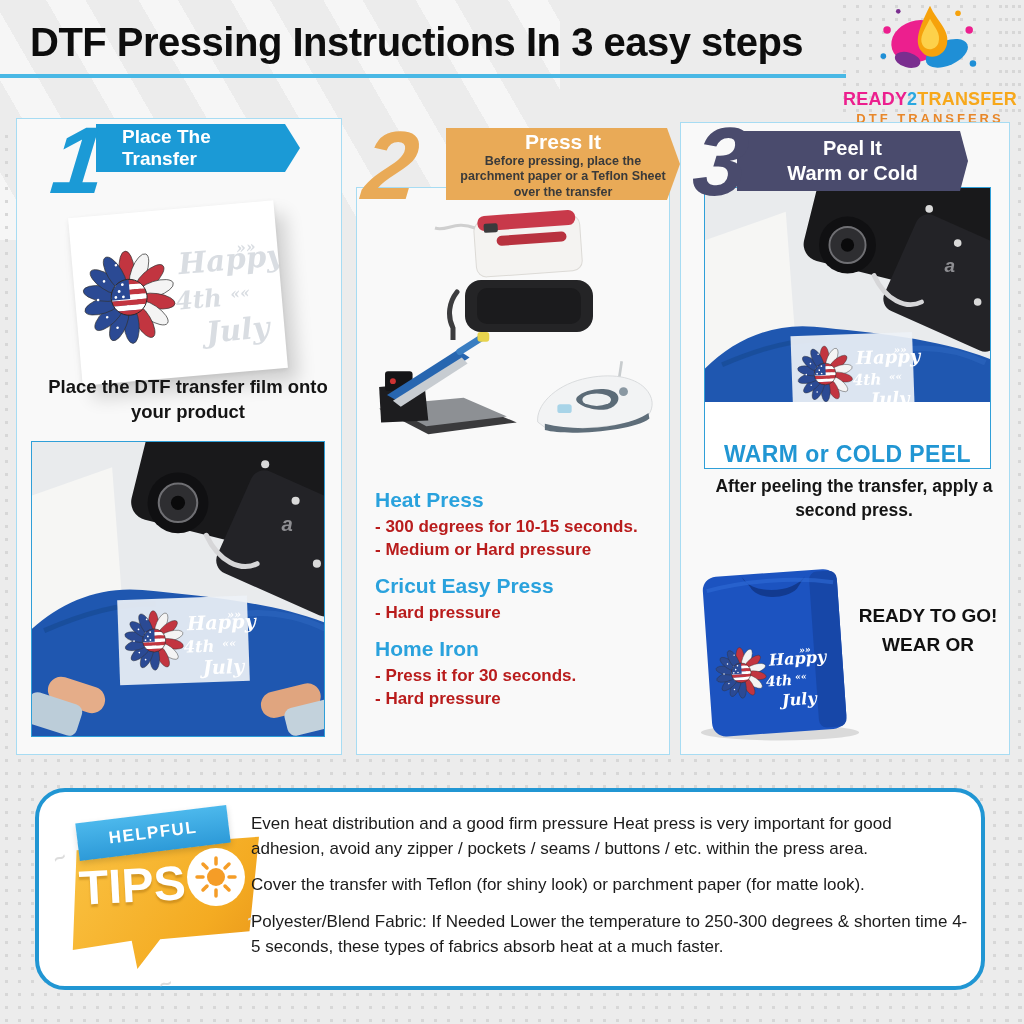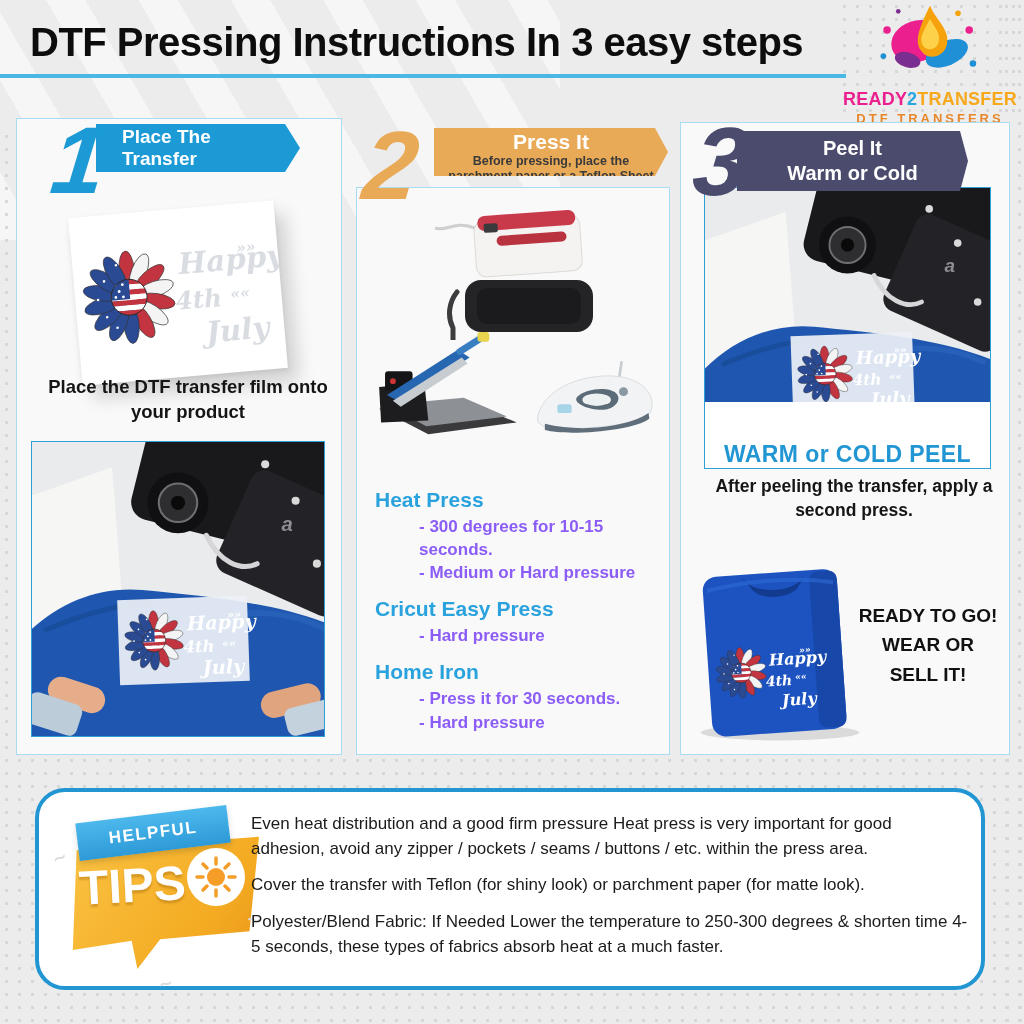--- a/index.html
+++ b/index.html
@@ -29,21 +29,21 @@
   .panel2{left:356px;top:187px;width:312px;height:566px;}
   .panel3{left:680px;top:122px;width:328px;height:631px;}
   .step-num{position:absolute;font-style:italic;font-weight:800;line-height:.9;transform:skewX(-6deg);z-index:4;}
   .num1{left:52px;top:118px;font-size:95px;color:var(--step1-accent,#1b9ad6);}
   .num2{left:364px;top:122px;font-size:97px;color:var(--step2-accent,#e9aa57);}
   .num3{left:694px;top:118px;font-size:97px;color:var(--step3-accent,#4a4b6d);}
   .ribbon1{left:96px;top:124px;width:204px;height:48px;background:var(--step1-accent,#1b9ad6);
     clip-path:polygon(0 0,calc(100% - 15px) 0,100% 50%,calc(100% - 15px) 100%,0 100%);
     display:flex;align-items:center;justify-content:center;z-index:3;}
   .ribbon1 span{color:#fff;font-size:19px;font-weight:bold;padding-left:26px;padding-right:14px;}
-  .banner2{left:434px;top:128px;width:234px;height:48px;background:var(--step2-accent,#e9aa57);
+  .banner2{left:446px;top:128px;width:234px;height:72px;background:var(--step2-accent,#e9aa57);
     clip-path:polygon(0 0,calc(100% - 13px) 0,100% 50%,calc(100% - 13px) 100%,0 100%);
     text-align:center;z-index:3;padding-top:2px;box-sizing:border-box;}
   .banner2-title{color:#fff;font-size:21px;font-weight:800;line-height:1.1;}
   .banner2-sub{font-size:12.5px;font-weight:bold;color:#3a3a3a;line-height:1.22;width:212px;margin:1px auto 0;}
   .banner3{left:737px;top:131px;width:231px;height:60px;background:var(--step3-accent,#4a4b6d);
     display:flex;flex-direction:column;align-items:center;justify-content:center;z-index:3;
     clip-path:polygon(0 0,calc(100% - 8px) 0,100% 50%,calc(100% - 8px) 100%,0 100%);}
   .banner3 span{color:#fff;font-size:20px;font-weight:800;line-height:1.25;}
   
   .film{left:58px;top:90px;width:206px;height:168px;background:#fff;transform:rotate(-5deg);
@@ -53,21 +53,21 @@
   .photo-frame{position:absolute;border:1.5px solid #2f9fd8;background:#fff;box-sizing:border-box;}
   .photo1{left:14px;top:322px;width:294px;height:296px;}
   .photo1 svg{display:block;width:100%;height:100%;}
   
   .img-easypress{left:70px;top:12px;width:180px;height:140px;}
   .img-clamshell{left:10px;top:142px;width:158px;height:118px;}
   .img-iron{left:170px;top:160px;width:134px;height:98px;}
   .specs{left:18px;top:300px;width:285px;}
   .spec{margin-bottom:13px;}
   .spec-heading{font-size:21px;font-weight:800;color:var(--heading-blue,#2aa2dd);margin:0 0 3px;}
-  .spec-line{font-size:17px;font-weight:bold;color:#8b5cf6;line-height:1.36;margin-left:44px;}
+  .spec-line{font-size:17px;font-weight:bold;color:#b91c1c;line-height:1.36;}
   
   .photo3{left:23px;top:64px;width:287px;height:282px;display:flex;flex-direction:column;gap:39px;}
   .photo3 svg{display:block;width:100%;height:230px;}
   .peel-label{flex:1;display:flex;align-items:center;justify-content:center;
     font-size:23px;font-weight:800;color:var(--peel-blue,#2196d3);letter-spacing:.4px;}
   .caption3{left:10px;top:352px;width:308px;font-size:17.5px;}
   .folded{left:10px;top:420px;width:178px;height:205px;}
   .ready{left:172px;top:478px;width:150px;text-align:center;font-size:19px;font-weight:800;
     color:#111;line-height:1.55;}
   
@@ -332,21 +332,20 @@
               <text x="120" y="18" font-size="13">»»</text>
               <text x="112" y="54" font-size="13">««</text>
             </g>
           </g>
         </g>
       </svg>
     </div>
     <div class="abs ready">
       <div>READY TO GO!</div>
       <div>WEAR OR</div>
-      <div>SELL IT!</div>
     </div>
   </div>
 
   <div class="abs tips-box">
     <div class="abs tips-yellow"></div>
     <div class="abs tips-blue">
       <span>HELPFUL</span>
     </div>
     <div class="abs tips-word">TIPS</div>
     <div class="abs bulb">

